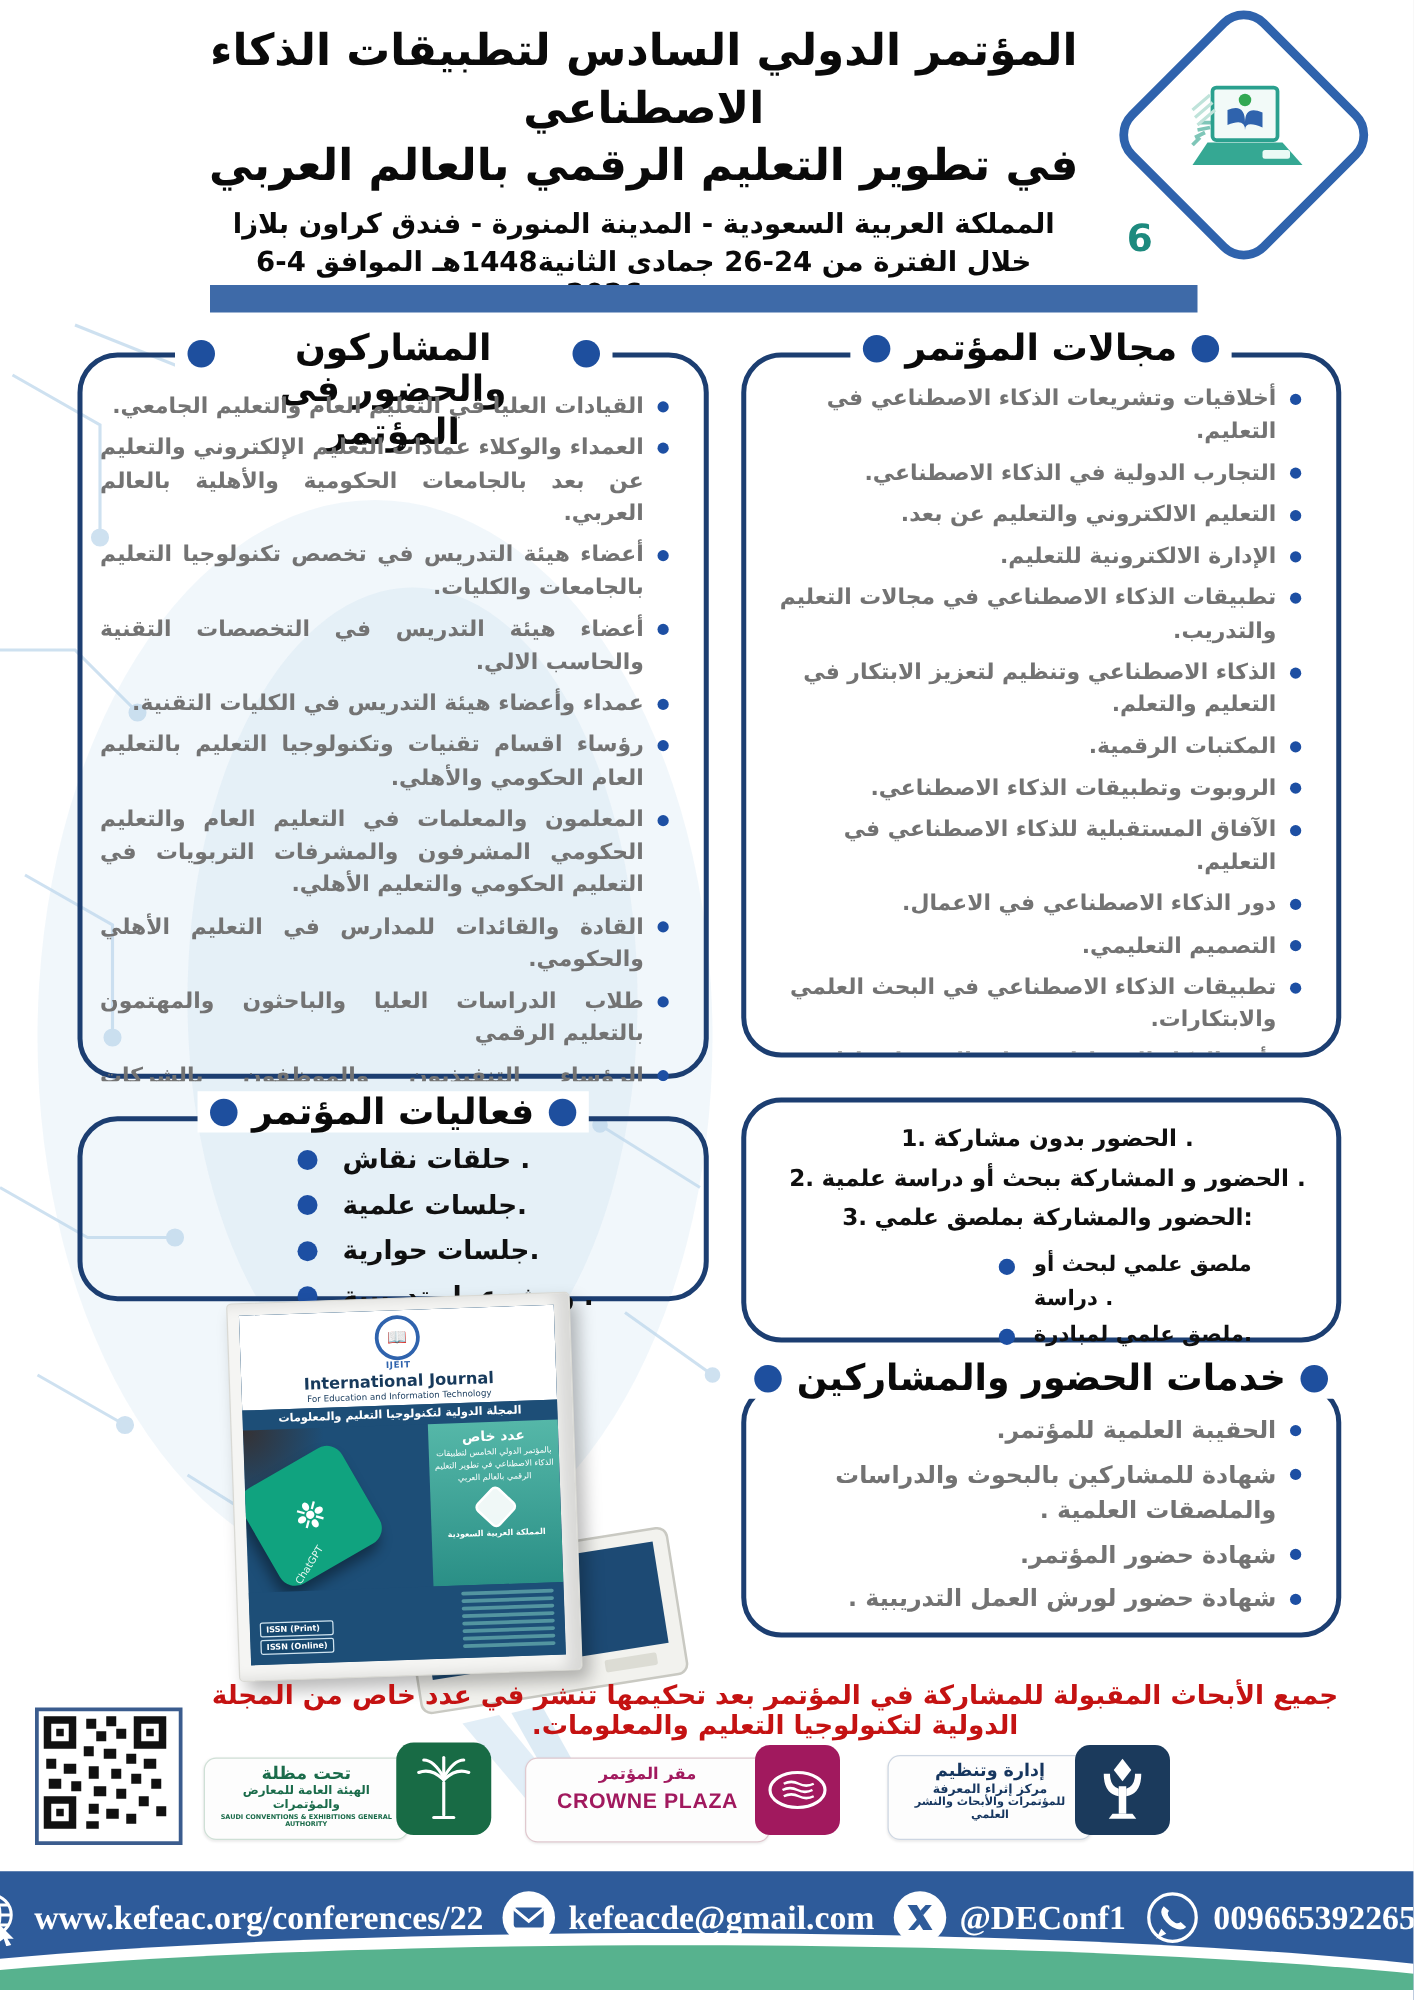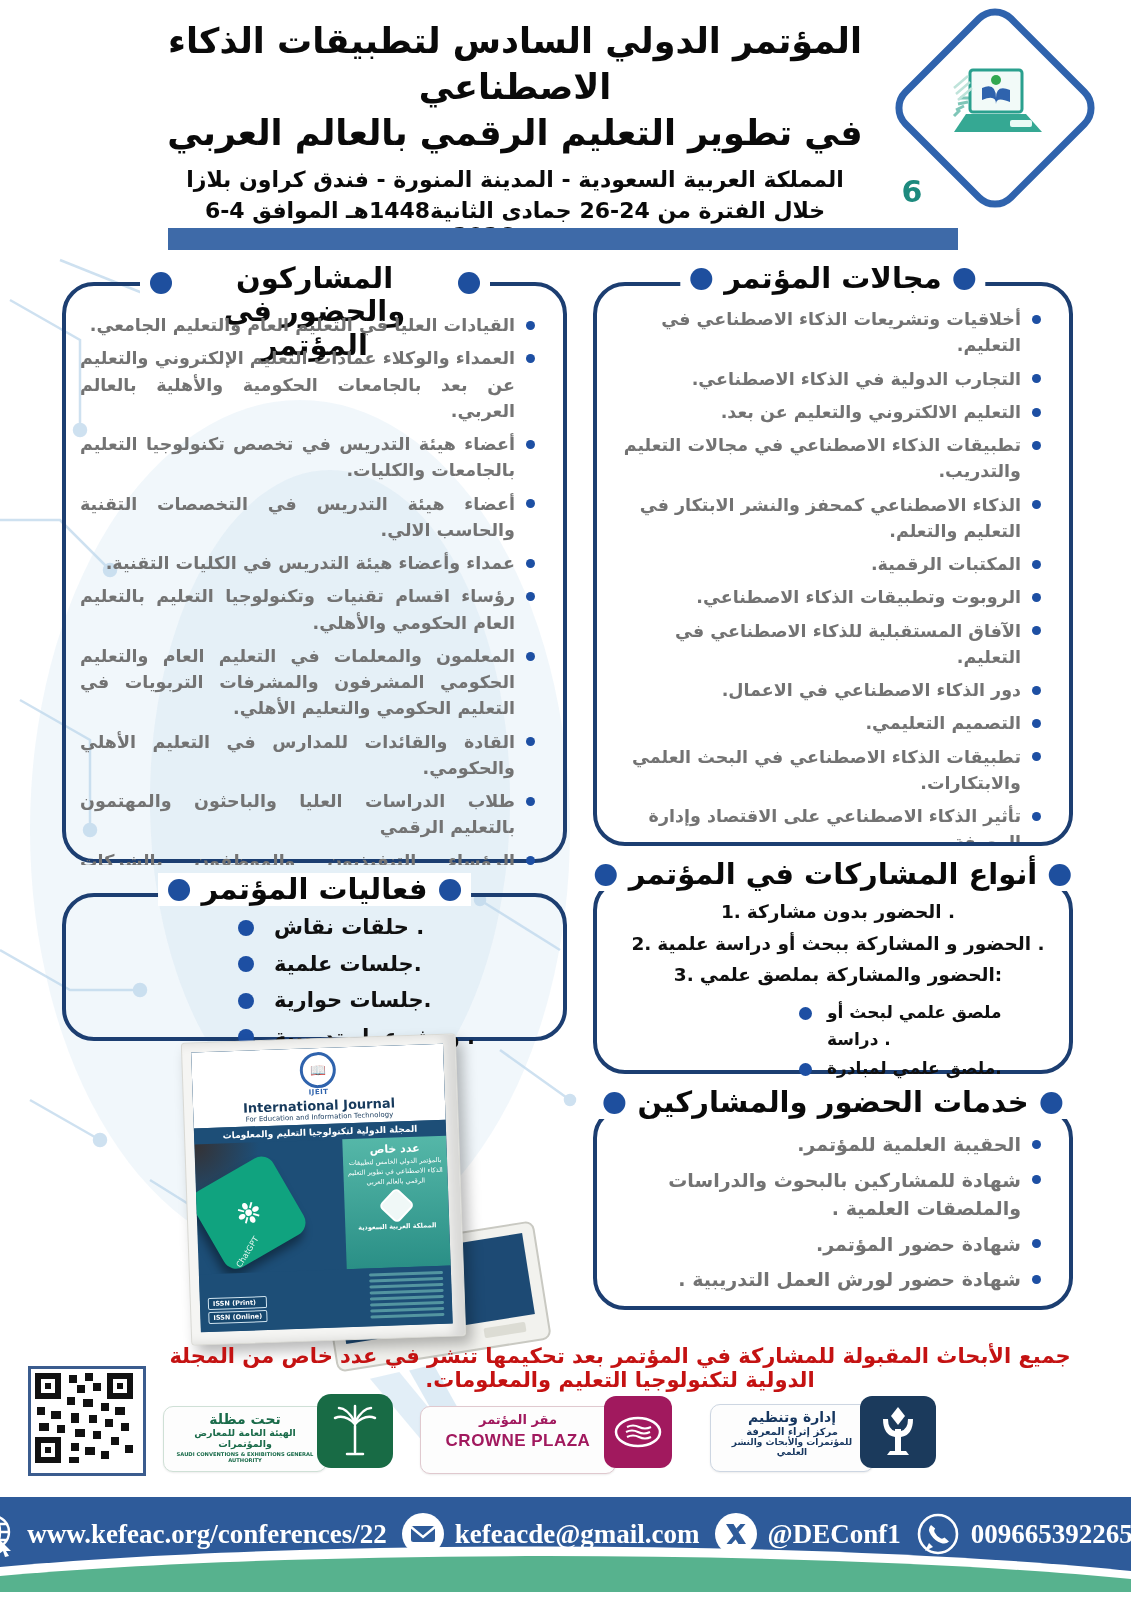--- a/index.html
+++ b/index.html
@@ -187,38 +187,34 @@
   <div class="box" id="box-topics">
     <div class="box-title">
       <span class="tdot"></span>
       <span class="bt">مجالات المؤتمر</span>
       <span class="tdot"></span>
     </div>
     <ul class="blist">
         <li>أخلاقيات وتشريعات الذكاء الاصطناعي في التعليم.</li>
         <li>التجارب الدولية في الذكاء الاصطناعي.</li>
         <li>التعليم الالكتروني والتعليم عن بعد.</li>
+        <li>الإدارة الالكترونية للتعليم.</li>
         <li>تطبيقات الذكاء الاصطناعي في مجالات التعليم والتدريب.</li>
-        <li>الذكاء الاصطناعي كمحفز والنشر الابتكار في التعليم والتعلم.</li>
+        <li>الذكاء الاصطناعي وتنظيم لتعزيز الابتكار في التعليم والتعلم.</li>
         <li>المكتبات الرقمية.</li>
         <li>الروبوت وتطبيقات الذكاء الاصطناعي.</li>
         <li>الآفاق المستقبلية للذكاء الاصطناعي في التعليم.</li>
         <li>دور الذكاء الاصطناعي في الاعمال.</li>
         <li>التصميم التعليمي.</li>
         <li>تطبيقات الذكاء الاصطناعي في البحث العلمي والابتكارات.</li>
         <li>تأثير الذكاء الاصطناعي على الاقتصاد وإدارة المعرفة.</li>
       </ul>
   </div>
 
   <div class="box" id="box-types">
-    <div class="box-title">
-      <span class="tdot"></span>
-      <span class="bt">أنواع المشاركات في المؤتمر</span>
-      <span class="tdot"></span>
-    </div>
     <ul class="nlist">
         <li><span class="num">1.</span><span>الحضور بدون مشاركة .</span></li>
         <li><span class="num">2.</span><span>الحضور و المشاركة ببحث أو دراسة علمية .</span></li>
         <li><span class="num">3.</span><span>الحضور والمشاركة بملصق علمي:</span></li>
       </ul>
     <ul class="sublist">
         <li>ملصق علمي لبحث أو دراسة .</li>
         <li>ملصق علمي لمبادرة.</li>
         <li>ملصق علمي لتجربة ناجحة .</li>
       </ul>

